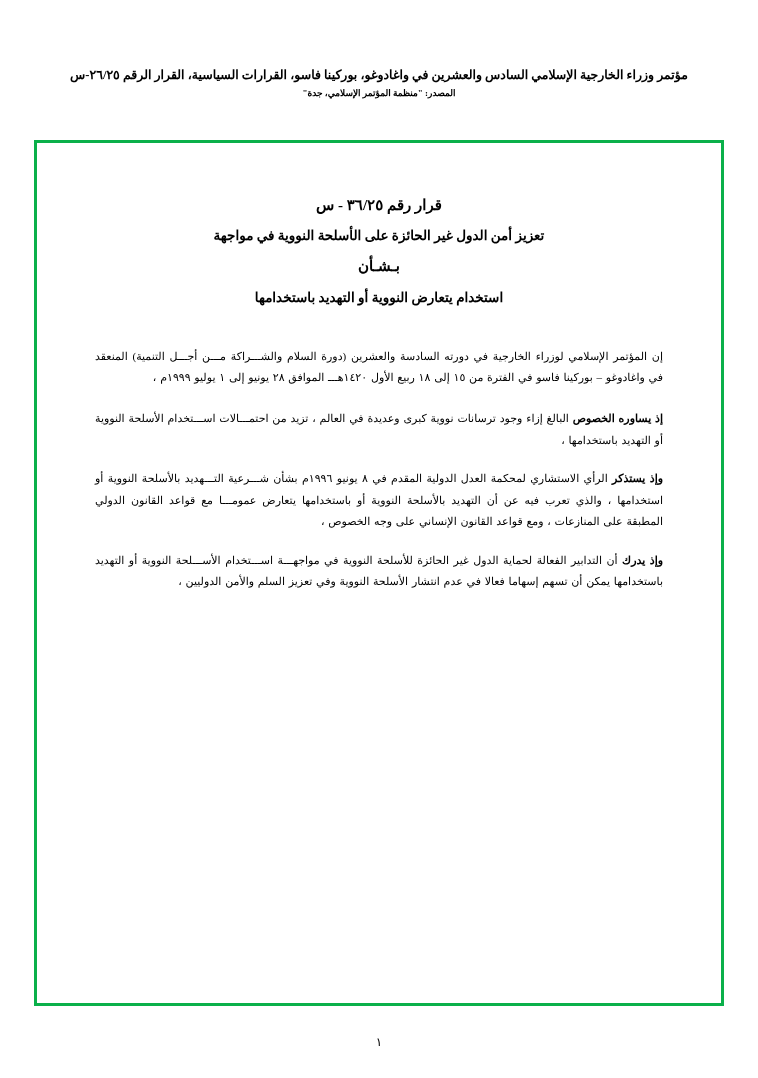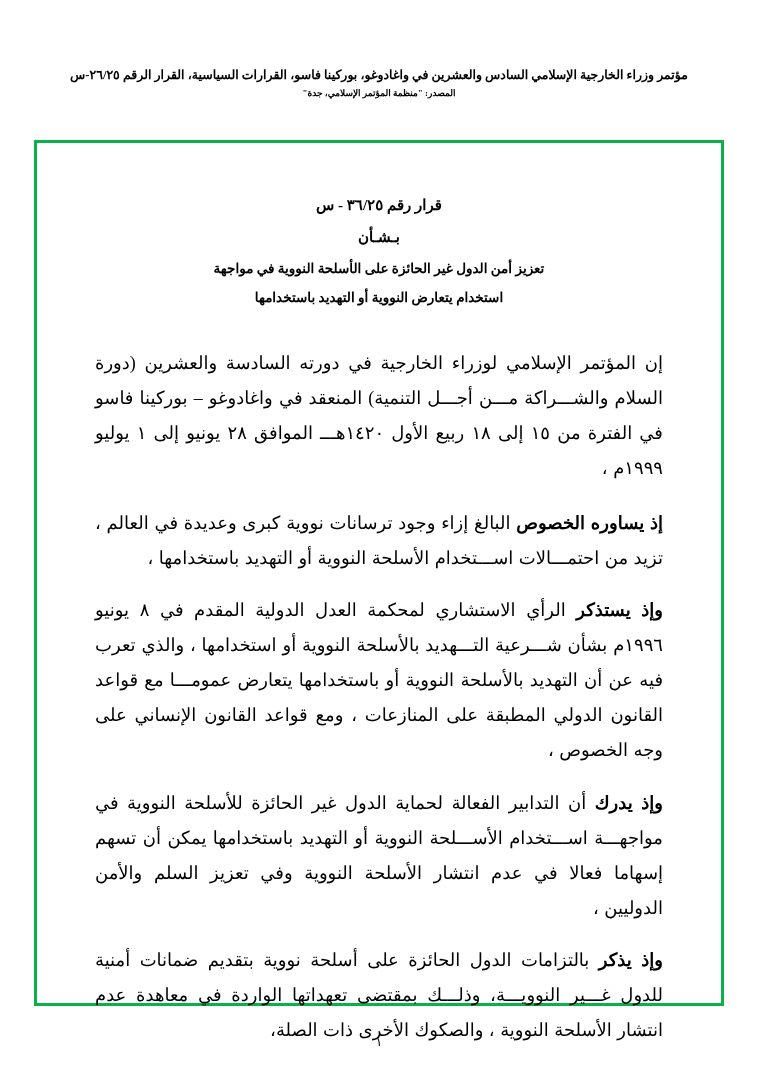--- a/index.html
+++ b/index.html
@@ -81,21 +81,21 @@
     font-size: 13.5px;
   }
   .body-group {
     margin-top: 34px;
   }
   p.para {
     direction: rtl;
     text-align: justify;
     text-align-last: right;
     font-family: "Liberation Serif", serif;
-    font-size: 18px;
+    font-size: 11px;
     line-height: 1.95;
     margin: 0 0 17px 0;
     color: #000;
     word-spacing: 1px;
   }
   p.para .lead {
     font-weight: bold;
     font-family: "Liberation Serif", serif;
   }
   p.first {
@@ -120,39 +120,38 @@
   <div class="header-block">
     <div class="header-line">مؤتمر وزراء الخارجية الإسلامي السادس والعشرين في واغادوغو، بوركينا فاسو، القرارات السياسية، القرار الرقم ٢٦/٢٥-س</div>
     <div class="source-line">المصدر: "منظمة المؤتمر الإسلامي، جدة"</div>
   </div>
 
   <div class="green-frame">
     <div class="inner">
 
       <div class="title-group">
         <div class="title-line">قرار رقم ٣٦/٢٥ - س</div>
+        <div class="title-line sub">تعزيز أمن الدول غير الحائزة على الأسلحة النووية في مواجهة</div>
         <div class="title-line">بـشـأن</div>
-        <div class="title-line sub">تعزيز أمن الدول غير الحائزة على الأسلحة النووية في مواجهة</div>
         <div class="title-line sub">استخدام يتعارض النووية أو التهديد باستخدامها</div>
       </div>
 
       <div class="body-group">
 
         <p class="para first"><span class="lead"></span><span>إن المؤتمر الإسلامي لوزراء الخارجية في دورته السادسة والعشرين (دورة السلام والشـــراكة مـــن أجـــل التنمية) المنعقد في واغادوغو – بوركينا فاسو في الفترة من ١٥ إلى ١٨ ربيع الأول ١٤٢٠هـــ الموافق ٢٨ يونيو إلى ١ يوليو ١٩٩٩م ،</span></p>
 
         <p class="para"><span class="lead">إذ يساوره الخصوص</span><span> البالغ إزاء وجود ترسانات نووية كبرى وعديدة في العالم ، تزيد من احتمـــالات اســـتخدام الأسلحة النووية أو التهديد باستخدامها ،</span></p>
 
 
         <p class="para"><span class="lead">وإذ يستذكر</span><span> الرأي الاستشاري لمحكمة العدل الدولية المقدم في ٨ يونيو ١٩٩٦م بشأن شـــرعية التـــهديد بالأسلحة النووية أو استخدامها ، والذي تعرب فيه عن أن التهديد بالأسلحة النووية أو باستخدامها يتعارض عمومـــا مع قواعد القانون الدولي المطبقة على المنازعات ، ومع قواعد القانون الإنساني على وجه الخصوص ،</span></p>
 
         <p class="para"><span class="lead">وإذ يدرك</span><span> أن التدابير الفعالة لحماية الدول غير الحائزة للأسلحة النووية في مواجهـــة اســـتخدام الأســـلحة النووية أو التهديد باستخدامها يمكن أن تسهم إسهاما فعالا في عدم انتشار الأسلحة النووية وفي تعزيز السلم والأمن الدوليين ،</span></p>
 
 
 
-        <p class="para"><span class="lead">وإذ يذكر</span><span> بالتزامات الدول الحائزة على أسلحة نووية بتقديم ضمانات أمنية للدول غـــير النوويـــة، وذلـــك بمقتضى تعهداتها الواردة في معاهدة عدم انتشار الأسلحة النووية ، والصكوك الأخرى ذات الصلة،</span></p>
 
       </div>
     </div>
   </div>
 
   <div class="page-number">١</div>
 
 </div>
 
 </body></html>

